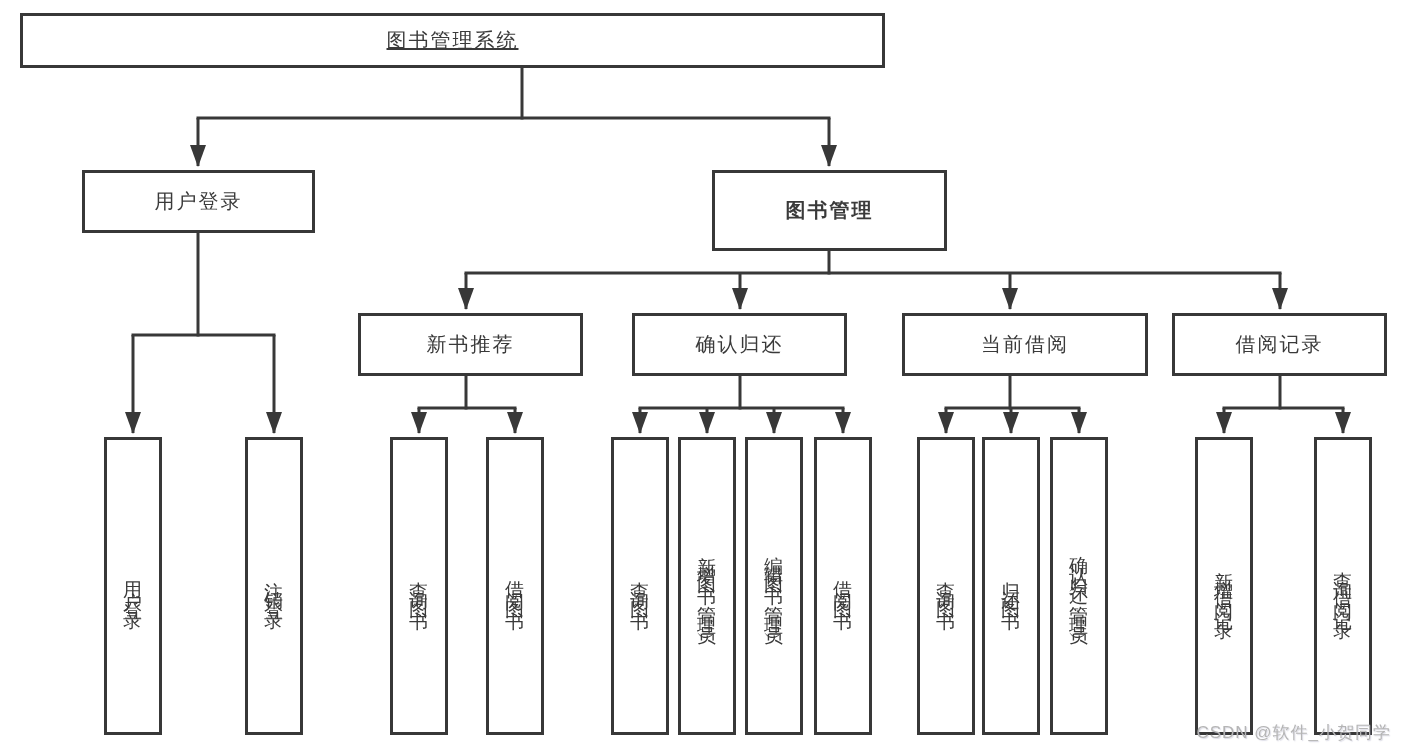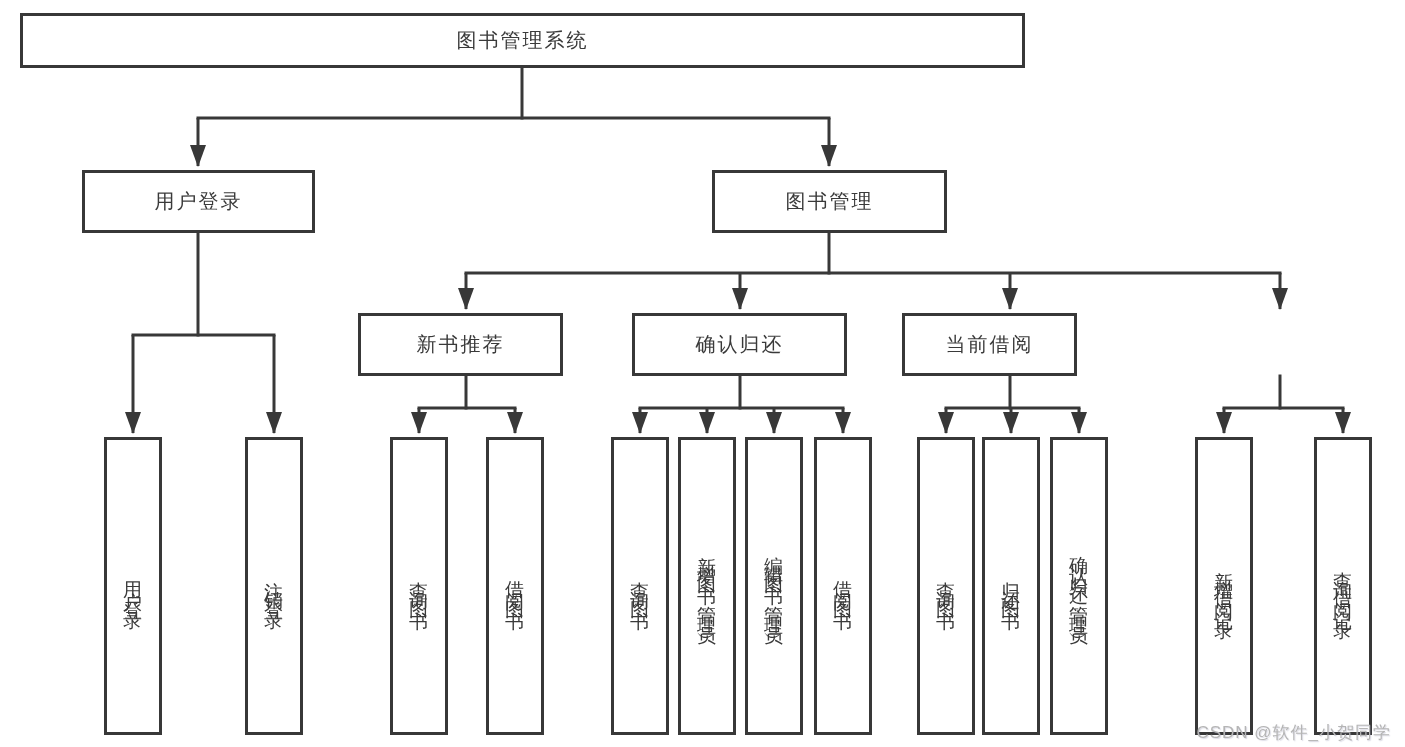--- a/index.html
+++ b/index.html
@@ -96,39 +96,42 @@
       <path d="M1011 408 V433" marker-end="url(#arrow)" stroke-linecap="butt"></path>
       <path d="M1079 408 V433" marker-end="url(#arrow)" stroke-linecap="butt"></path>
 
       <path d="M1280 376 V408"></path>
       <path d="M1224 408 H1343"></path>
       <path d="M1224 408 V433" marker-end="url(#arrow)" stroke-linecap="butt"></path>
       <path d="M1343 408 V433" marker-end="url(#arrow)" stroke-linecap="butt"></path>
     </g>
   </svg>
 
-  <div class="box hbox" style="left:20px; top:13px; width:1005px; height:55px;">
+  <div class="box hbox" style="left:20px; top:13px; width:865px; height:55px;text-decoration:underline;">
     <span>图书管理系统</span>
   </div>
 
   <div class="box hbox" style="left:82px; top:170px; width:233px; height:63px;">
     <span>用户登录</span>
   </div>
-  <div class="box hbox" style="left:712px; top:170px; width:235px; height:63px;">
+  <div class="box hbox" style="left:712px; top:170px; width:235px; height:81px;font-weight:bold;">
     <span>图书管理</span>
   </div>
 
-  <div class="box hbox" style="left:358px; top:313px; width:205px; height:63px;">
+  <div class="box hbox" style="left:358px; top:313px; width:225px; height:63px;">
     <span>新书推荐</span>
   </div>
   <div class="box hbox" style="left:632px; top:313px; width:215px; height:63px;">
     <span>确认归还</span>
   </div>
-  <div class="box hbox" style="left:902px; top:313px; width:175px; height:63px;">
+  <div class="box hbox" style="left:902px; top:313px; width:246px; height:63px;">
     <span>当前借阅</span>
+  </div>
+  <div class="box hbox" style="left:1172px; top:313px; width:215px; height:63px;">
+    <span>借阅记录</span>
   </div>
 
   <div class="box vbox" style="left:104px; top:437px; width:58px; height:298px;">
     <span class="vtext">用户登录</span>
   </div>
   <div class="box vbox" style="left:245px; top:437px; width:58px; height:298px;">
     <span class="vtext">注销登录</span>
   </div>
 
   <div class="box vbox" style="left:390px; top:437px; width:58px; height:298px;">

